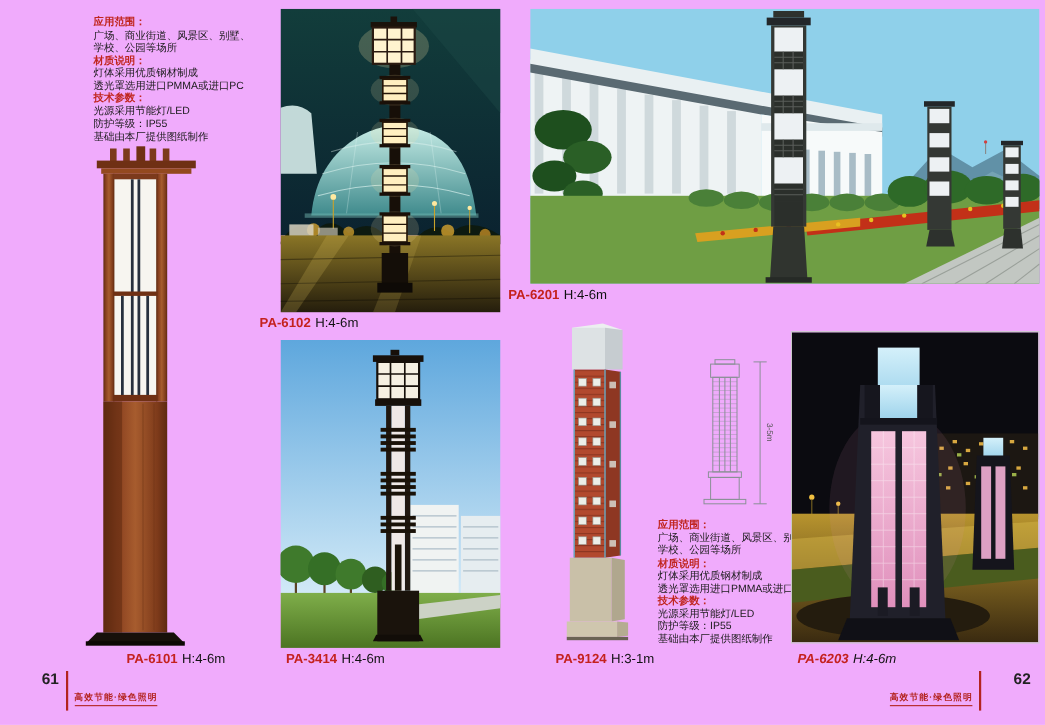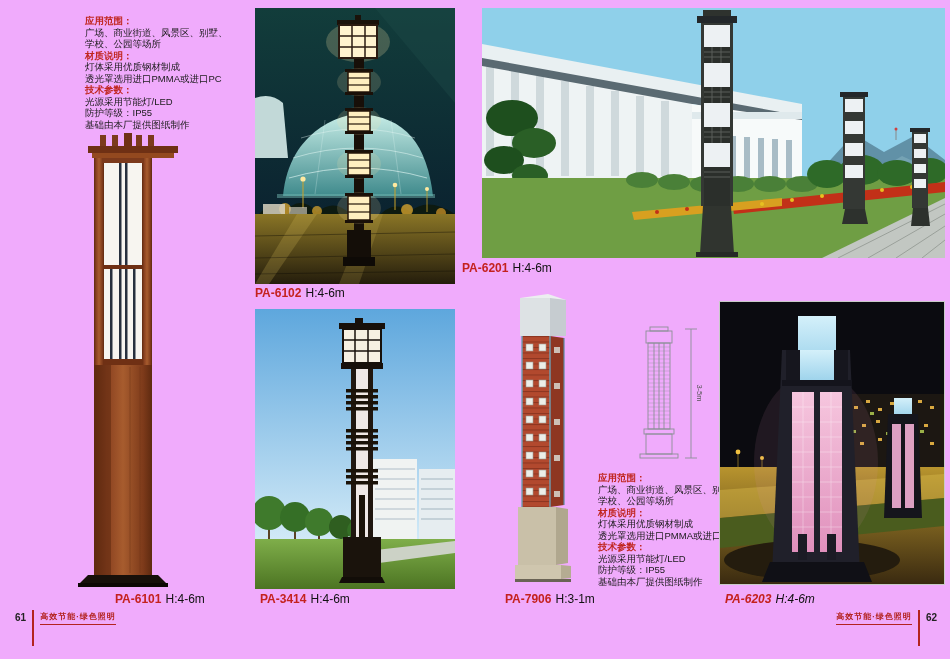--- a/index.html
+++ b/index.html
@@ -16,23 +16,23 @@
   .plabel{position:absolute;font-size:12px;white-space:nowrap;}
   .plabel .code{color:#c4221e;font-weight:bold;}
   .plabel .hgt{color:#111111;font-weight:normal;margin-left:4px;}
 
   
   .photo{position:absolute;display:block;}
   .framed{outline:1px solid #c9c9c9;}
 
   
   .footer{position:absolute;display:flex;align-items:flex-start;}
-  .footer .num{font-size:10px;font-weight:bold;color:#222;line-height:15px;}
+  .footer .num{font-size:14px;font-weight:bold;color:#222;line-height:15px;margin-left:23px;}
   .footer .vline{width:2px;height:36px;background:#b3231f;margin:0 6px;}
-  .footer .slogan{margin-top:1px;color:#b3231f;font-size:8px;font-weight:bold;
+  .footer .slogan{margin-top:18px;color:#b3231f;font-size:8px;font-weight:bold;
                   letter-spacing:1px;border-bottom:1.5px solid #b3231f;padding-bottom:2px;}
   .footer-left{left:15px;top:610px;}
   .footer-right{right:13px;top:610px;}
 </style>
 </head>
 <body>
 
 <div class="page">
 
   <div class="info-block info-left">
@@ -187,21 +187,21 @@
         <rect x="90" y="185" width="28" height="3" fill="#1a1008"></rect>
         <rect x="93" y="188" width="22" height="24" fill="#ffefc0" stroke="#241507" stroke-width="1.5"></rect>
         <line x1="93" y1="196" x2="115" y2="196" stroke="#241507" stroke-width="1.2"></line>
         <line x1="93" y1="204" x2="115" y2="204" stroke="#241507" stroke-width="1.2"></line>
         <rect x="90" y="212" width="28" height="3" fill="#1a1008"></rect>
       </g>
       <rect x="92" y="222" width="24" height="28" fill="#140e08"></rect>
       <rect x="88" y="249" width="32" height="9" fill="#0e0a06"></rect>
     </g>
   </svg>
-  <div class="plabel" style="left:255px;top:286px;">
+  <div class="plabel" style="left:236px;top:286px;">
     <span class="code">PA-6102</span><span class="hgt">H:4-6m</span>
   </div>
 
   <svg class="photo" style="left:255px;top:309px;" width="200" height="280" viewBox="0 0 200 280">
     <defs>
       <linearGradient id="skyD" x1="0" y1="0" x2="0" y2="1">
         <stop offset="0" stop-color="#5ea7dd"></stop>
           <stop offset="1" stop-color="#d6ecf8"></stop>
       </linearGradient>
       <linearGradient id="lawn" x1="0" y1="0" x2="0" y2="1">
@@ -461,21 +461,21 @@
     </g>
     <g>
       <rect x="3" y="215" width="38" height="58" fill="#c9c0a8"></rect>
       <polygon points="41,215 53,217 53,271 41,273" fill="#b0a78e"></polygon>
       <rect x="0" y="273" width="46" height="14" fill="#cfc6ae"></rect>
       <polygon points="46,273 56,274 56,286 46,287" fill="#b5ac92"></polygon>
       <rect x="0" y="287" width="56" height="3" fill="#6a6354"></rect>
     </g>
   </svg>
   <div class="plabel" style="left:505px;top:592px;">
-    <span class="code">PA-7906</span><span class="hgt">H:3-1m</span>
+    <span class="code">PA-9124</span><span class="hgt">H:3-1m</span>
   </div>
 
   <svg class="photo" style="left:617px;top:321px;" width="100" height="142" viewBox="0 0 100 142">
     <g stroke="#8a9096" stroke-width="0.9" fill="none">
       <rect x="33" y="6" width="18" height="4"></rect>
       <rect x="29" y="10" width="26" height="12"></rect>
       <rect x="31" y="22" width="22" height="86"></rect>
       <line x1="37" y1="22" x2="37" y2="108"></line>
         <line x1="42" y1="22" x2="42" y2="108"></line>
         <line x1="47" y1="22" x2="47" y2="108"></line>

